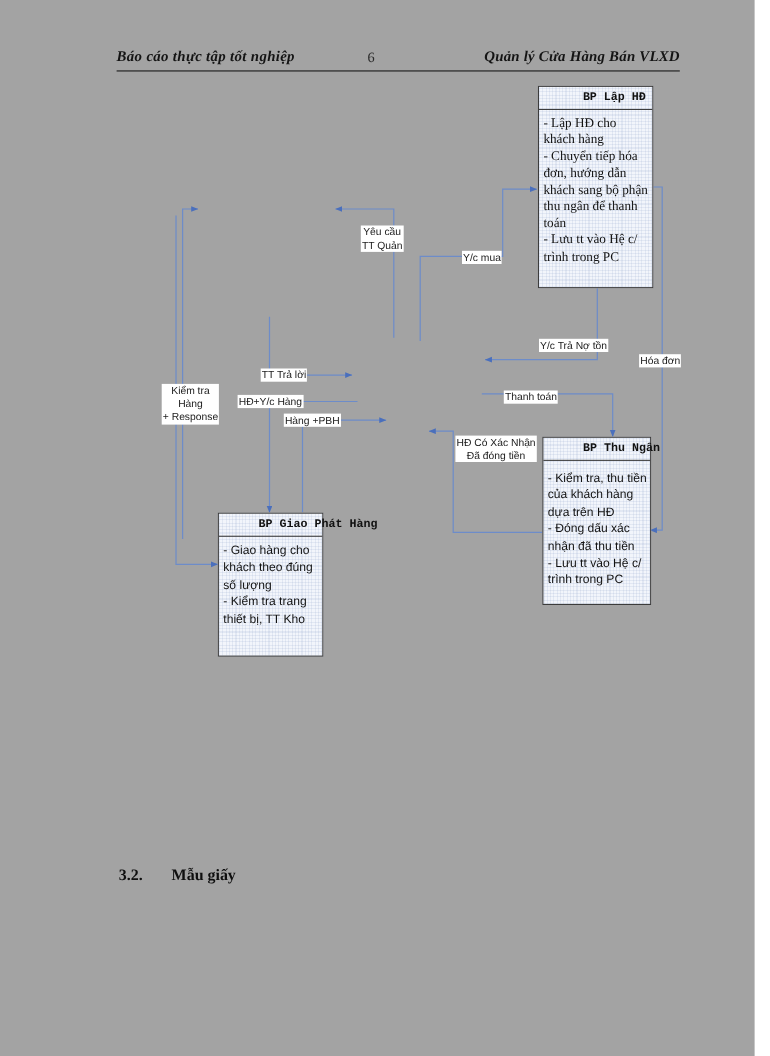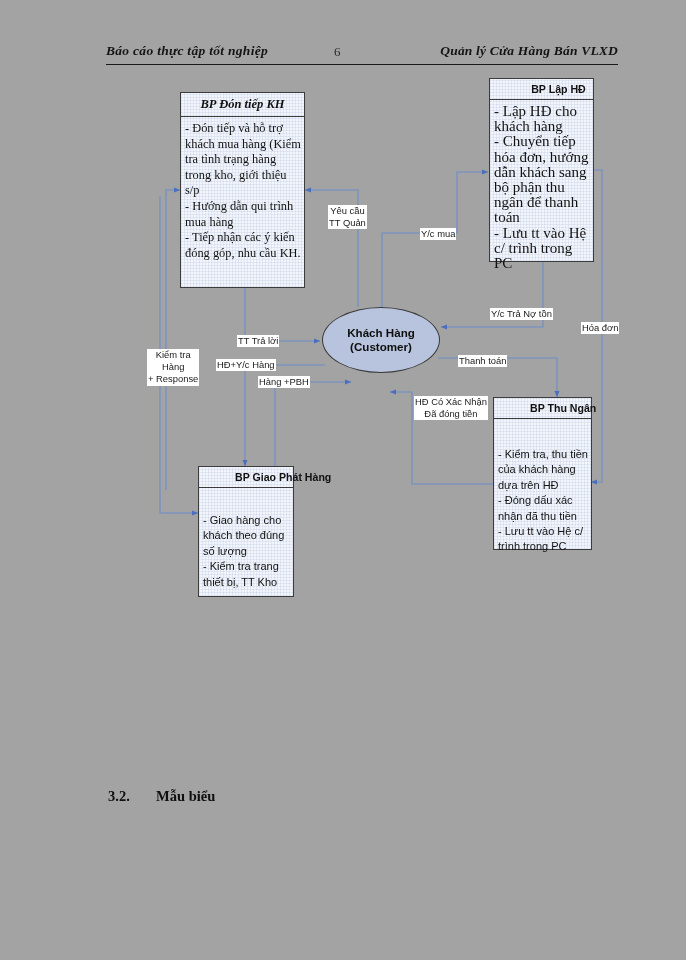--- a/index.html
+++ b/index.html
@@ -118,33 +118,32 @@
     color: #111;
   }
   .serif-body {
     font-family: "Liberation Serif", "DejaVu Serif", serif;
     font-size: 12.4px;
     line-height: 15.6px;
     color: #121212;
   }
   
   .sans-title {
-    font-family: Liberation Sans, sans-serif;
+    font-family: Liberation Mono, monospace;
     font-weight: bold;
     font-size: 10.6px;
     color: #111;
     padding-left: 36px;
   }
   
   .sans-body {
     font-family: "Liberation Sans", "DejaVu Sans", sans-serif;
     font-size: 11px;
     line-height: 15.4px;
     color: #121212;
-    margin-top: 19px;
   }
 
   
   .ellipse {
     position: absolute;
     left: 322px;
     top: 307px;
     width: 116px;
     height: 64px;
     border-radius: 50%;
@@ -239,51 +238,41 @@
         <path d="M 593,170 L 602,170 L 602,482 L 591,482"></path>
 
         <path d="M 493,484 L 412,484 L 412,392 L 390,392"></path>
 
         <path d="M 166,490 L 166,190 L 180,190"></path>
 
         <path d="M 160,196 L 160,513 L 198,513"></path>
       </g>
     </svg>
 
-    <div class="proc" style="left:180px; top:92px; width:125px; height:196px;">
-      <div class="proc-title serif-title">BP Đón tiếp KH</div>
-      <div class="proc-body serif-body" style="white-space:pre-line;">- Đón tiếp và hỗ trợ khách mua hàng (Kiểm tra tình trạng hàng trong kho, giới thiệu s/p
-- Hướng dẫn qui trình mua hàng
-- Tiếp nhận các ý kiến đóng góp, nhu cầu KH.</div>
-    </div>
 
     <div class="proc" style="left:489px; top:78px; width:105px; height:184px;">
       <div class="proc-title sans-title">BP Lập HĐ</div>
-      <div class="proc-body serif-body" style="white-space:pre-line; font-size:15px; line-height:15.2px;">- Lập HĐ cho khách hàng
+      <div class="proc-body serif-body" style="white-space:pre-line; font-size:12px; line-height:15.2px;">- Lập HĐ cho khách hàng
 - Chuyển tiếp hóa đơn, hướng dẫn khách sang bộ phận thu ngân để thanh toán
 - Lưu tt vào Hệ c/ trình trong PC</div>
     </div>
 
     <div class="proc" style="left:493px; top:397px; width:99px; height:153px;">
       <div class="proc-title sans-title">BP Thu Ngân</div>
       <div class="proc-body sans-body" style="white-space:pre-line; padding-top:9px;">- Kiểm tra, thu tiền của khách hàng dựa trên HĐ
 - Đóng dấu xác nhận đã thu tiền
 - Lưu tt vào Hệ c/ trình trong PC</div>
     </div>
 
     <div class="proc" style="left:198px; top:466px; width:96px; height:131px;">
       <div class="proc-title sans-title">BP Giao Phát Hàng</div>
       <div class="proc-body sans-body" style="white-space:pre-line; padding-top:6px;">- Giao hàng cho khách theo đúng số lượng
 - Kiểm tra trang thiết bị, TT Kho</div>
     </div>
 
-    <div class="ellipse">
-      <span>Khách Hàng</span>
-      <span>(Customer)</span>
-    </div>
 
     <div class="flabel ctr" style="left:328px; top:205px; white-space:pre-line;">Yêu cầu
 TT Quản</div>
 
     <div class="flabel" style="left:420px; top:228px;">Y/c mua</div>
 
     <div class="flabel ctr" style="left:129px; top:349px; white-space:pre-line;margin-left:18px;">Kiểm tra
 Hàng
 + Response</div>
 
@@ -298,16 +287,16 @@
     <div class="flabel" style="left:581px; top:322px;">Hóa đơn</div>
 
     <div class="flabel" style="left:458px; top:355px;">Thanh toán</div>
 
     <div class="flabel ctr" style="left:414px; top:396px; white-space:pre-line;">HĐ Có Xác Nhận
 Đã đóng tiền</div>
 
   </div>
 
   <div class="sec-head">
-    <span class="sec-num">3.2.</span><span>Mẫu biểu</span>
+    <span class="sec-num">3.2.</span><span>Mẫu giấy</span>
   </div>
 
 </div>
 
 </body></html>

